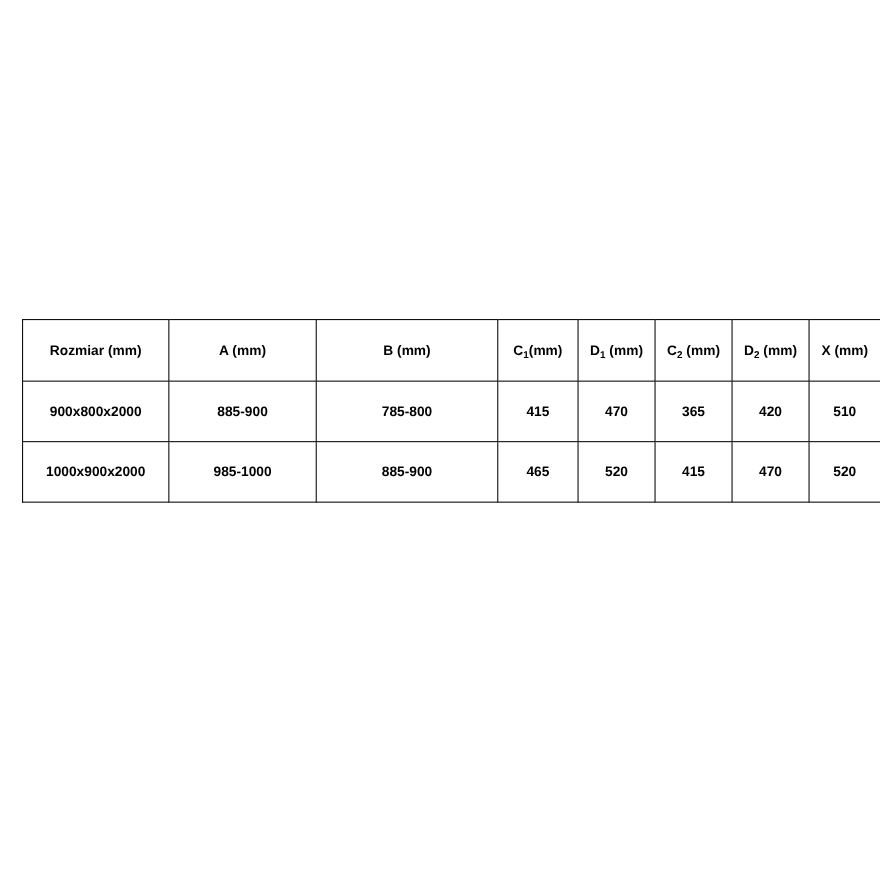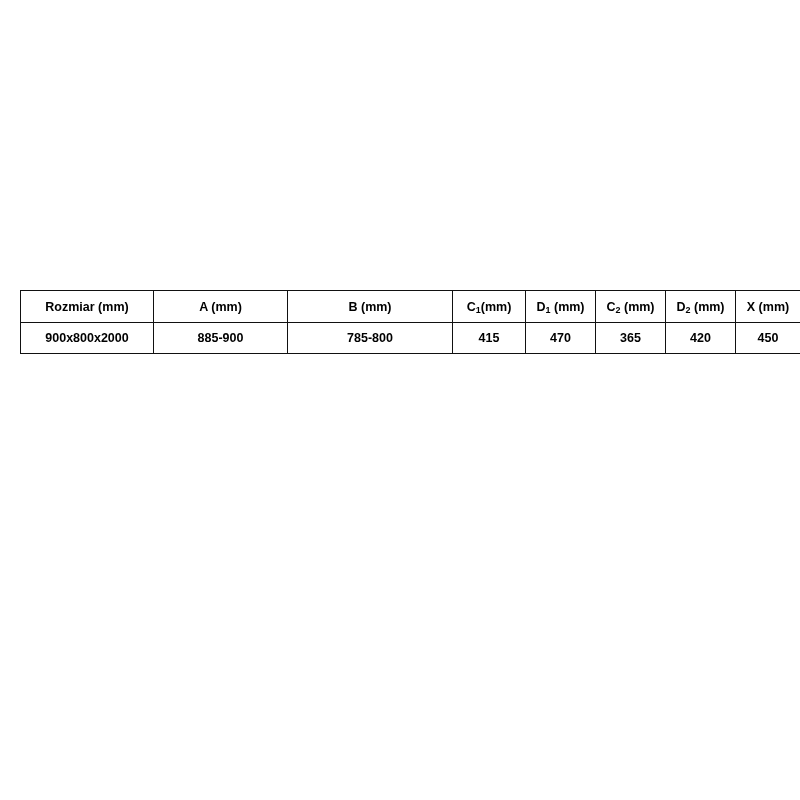--- a/index.html
+++ b/index.html
@@ -31,21 +31,21 @@
     table-layout: fixed;
   }
   table.spec th,
   table.spec td {
     border: 1px solid #111111;
     text-align: center;
     vertical-align: middle;
     height: 30px;
     font-size: 12.5px;
     font-weight: bold;
-    padding: 0 2px;
+    padding: 12px 2px;
     color: #000000;
     white-space: nowrap;
     margin-top: 20px;
   }
   table.spec thead th {
     height: 31px;
     font-size: 12.5px;
   }
   
   col.c0 { width: 133px; }
@@ -94,18 +94,28 @@
       </thead>
       <tbody>
         <tr>
           <td>900x800x2000</td>
           <td>885-900</td>
           <td>785-800</td>
           <td>415</td>
           <td>470</td>
           <td>365</td>
           <td>420</td>
-          <td>450</td>
+          <td>510</td>
+        </tr>
+        <tr>
+          <td>1000x900x2000</td>
+          <td>985-1000</td>
+          <td>885-900</td>
+          <td>465</td>
+          <td>520</td>
+          <td>415</td>
+          <td>470</td>
+          <td>520</td>
         </tr>
       </tbody>
     </table>
   </div>
 </div>
 
 </body></html>

